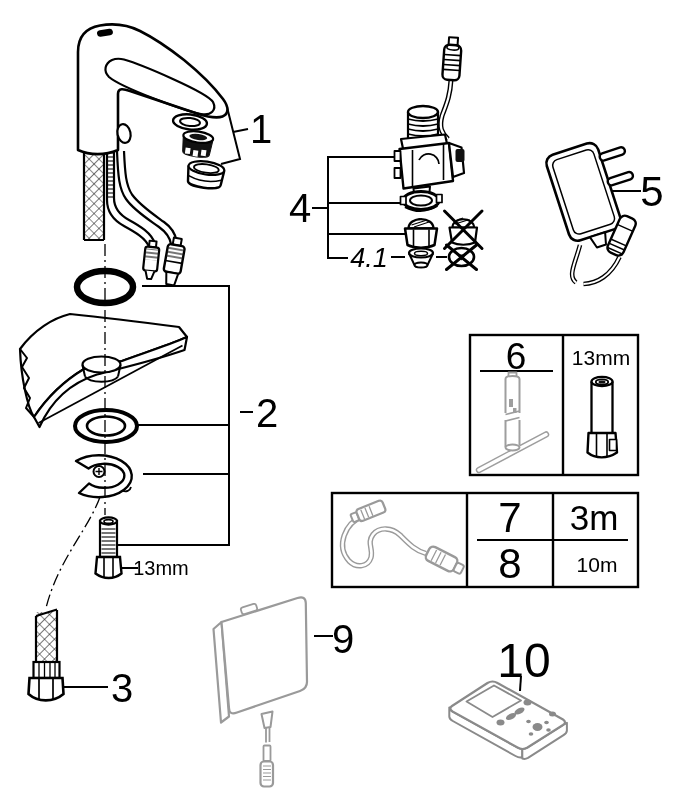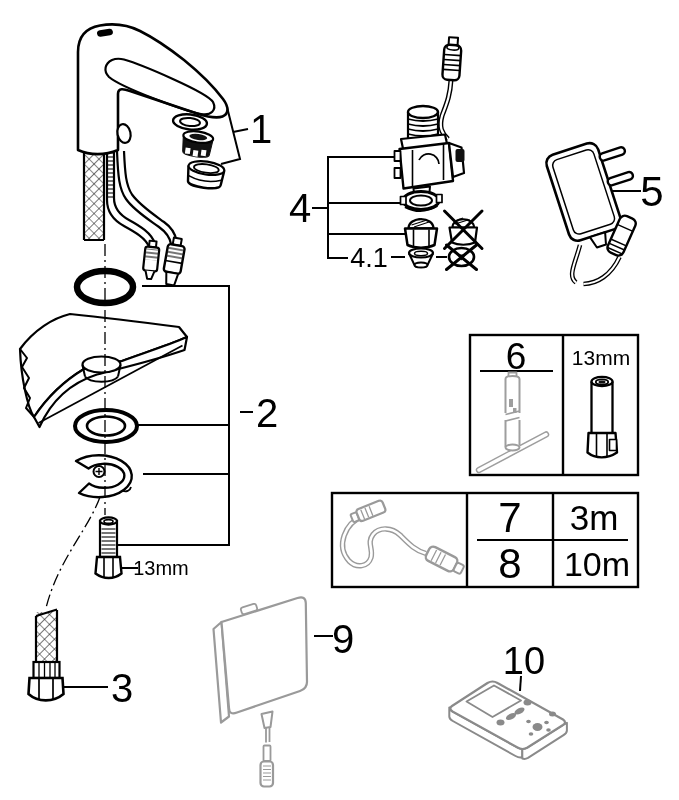--- a/index.html
+++ b/index.html
@@ -16,30 +16,30 @@
     transform:translate(-50%,-50%);
     color:#000;
     white-space:nowrap;
     line-height:1;
     font-family:"Liberation Sans", sans-serif;
   }
   .lbl-1{left:261px;top:129px;font-size:40px;}
   .lbl-2{left:267px;top:413px;font-size:40px;}
   .lbl-3{left:122px;top:688px;font-size:40px;}
   .lbl-4{left:300px;top:208px;font-size:40px;}
-  .lbl-41{left:369px;top:258px;font-size:27px;}
+  .lbl-41{left:369px;top:258px;font-size:27px;font-style:italic;}
   .lbl-5{left:652px;top:192px;font-size:42px;}
   .lbl-6{left:516px;top:356px;font-size:37px;}
   .lbl-6s{left:601px;top:357px;font-size:21px;}
   .lbl-7{left:510px;top:518px;font-size:42px;}
   .lbl-7l{left:594px;top:517px;font-size:35px;}
   .lbl-8{left:510px;top:564px;font-size:42px;}
-  .lbl-8l{left:597px;top:564px;font-size:34px;text-align:center;}
+  .lbl-8l{left:597px;top:564px;font-size:21px;text-align:center;}
   .lbl-9{left:343px;top:639px;font-size:40px;}
-  .lbl-10{left:524px;top:661px;font-size:38px;}
+  .lbl-10{left:524px;top:661px;font-size:48px;}
   .lbl-13{left:161px;top:568px;font-size:20px;}
 </style>
 </head>
 <body>
 
 <div class="stage">
 
 <svg class="art" width="679" height="800" viewBox="0 0 679 800">
   <defs>
     <pattern id="braid" width="7" height="7" patternUnits="userSpaceOnUse" patternTransform="rotate(45)">

